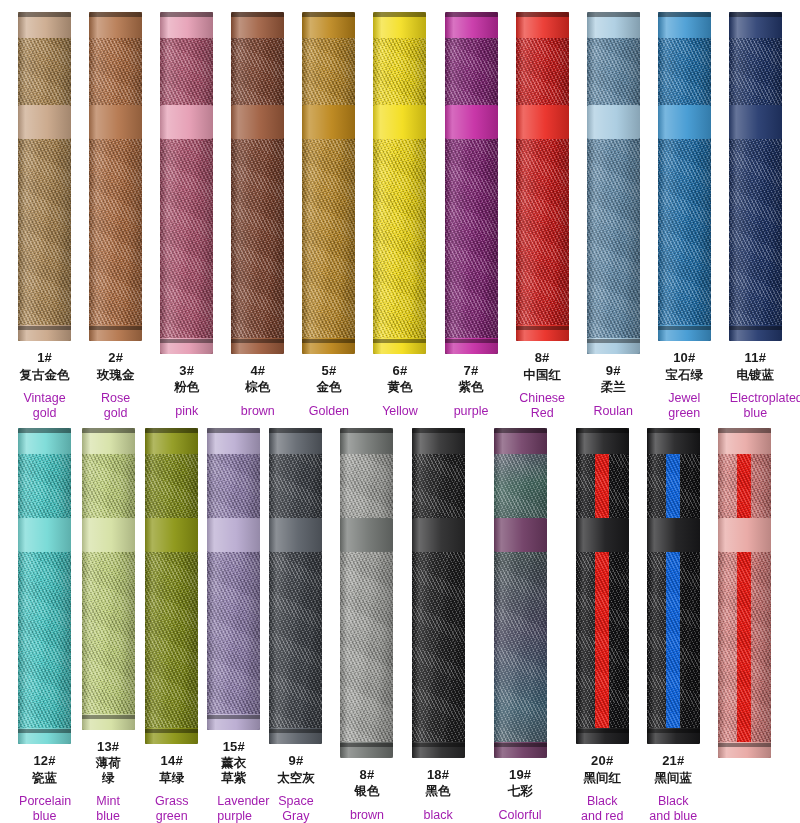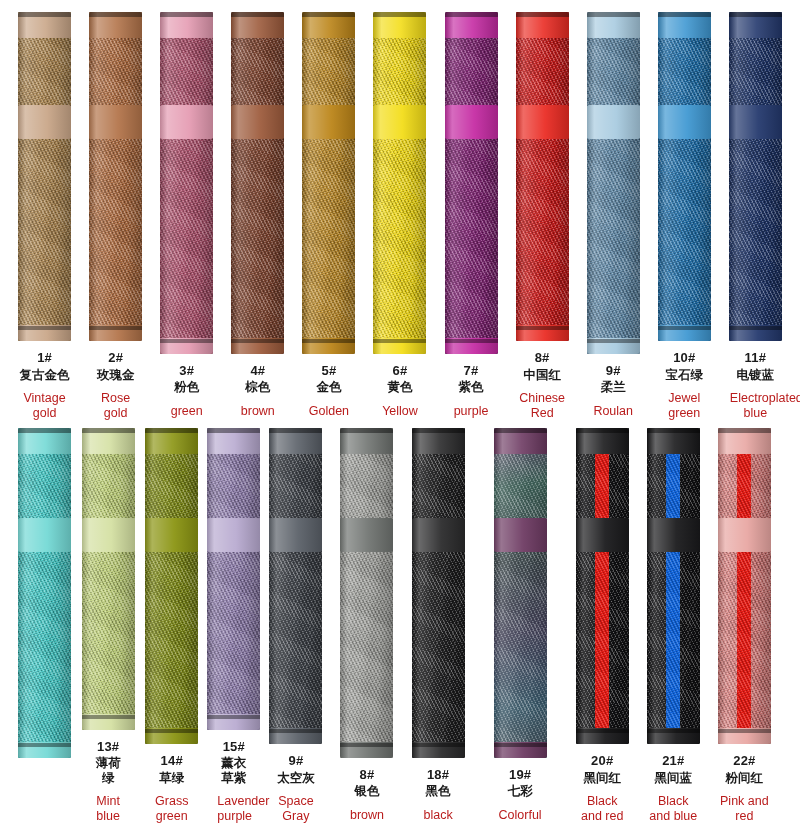--- a/index.html
+++ b/index.html
@@ -179,21 +179,21 @@
   }
   .cn {
     font-size: 12.5px;
     font-weight: bold;
     margin-top: 2px;
     font-family: "DejaVu Sans", "Liberation Sans", sans-serif;
   }
   .en {
     font-size: 12.5px;
     margin-top: 9px;
-    color: #b91c1c;
+    color: #a21caf;
   }
 </style>
 </head>
 <body>
 
 <div id="page">
   <div class="row" id="row-1" style="padding-left: 18.0833px; gap: 18.0833px;">
       <div class="cell" style="width: 53px;">
         <div class="strap">
           <div class="mesh" style="background: rgb(166, 130, 79);"></div>
@@ -229,21 +229,21 @@
           <div class="mesh" style="background: rgb(168, 80, 106);"></div>
           <div class="lug" style="background: rgb(229, 155, 178);"></div>
           <div class="pin"></div>
           <div class="clasp" style="background: rgb(229, 155, 178);"></div>
           <div class="tail" style="background: rgb(229, 155, 178);"></div>
           <div class="tail-pin"></div>
         </div>
         <div class="caption">
           <div class="code">3#</div>
           <div class="cn">粉色</div>
-          <div class="en">green</div>
+          <div class="en">pink</div>
         </div>
       </div>
       <div class="cell" style="width: 53px;">
         <div class="strap">
           <div class="mesh" style="background: rgb(124, 68, 48);"></div>
           <div class="lug" style="background: rgb(157, 91, 60);"></div>
           <div class="pin"></div>
           <div class="clasp" style="background: rgb(157, 91, 60);"></div>
           <div class="tail" style="background: rgb(157, 91, 60);"></div>
           <div class="tail-pin"></div>
@@ -363,20 +363,25 @@
   <div class="row" id="row-2" style="padding-left: 18.0833px; gap: 18.0833px;">
       <div class="cell" style="width: 53px;">
         <div class="strap">
           <div class="mesh" style="background: rgb(69, 195, 192);"></div>
           <div class="lug" style="background: rgb(115, 217, 213);"></div>
           <div class="pin"></div>
           <div class="clasp" style="background: rgb(115, 217, 213);"></div>
           <div class="tail" style="background: rgb(115, 217, 213);"></div>
           <div class="tail-pin"></div>
         </div>
+        <div class="caption">
+          <div class="code">12#</div>
+          <div class="cn">瓷蓝</div>
+          <div class="en">Porcelain blue</div>
+        </div>
       </div>
       <div class="cell" style="width: 38px;">
         <div class="strap">
           <div class="mesh" style="background: rgb(187, 204, 120);"></div>
           <div class="lug" style="background: rgb(212, 224, 162);"></div>
           <div class="pin"></div>
           <div class="clasp" style="background: rgb(212, 224, 162);"></div>
           <div class="tail" style="background: rgb(212, 224, 162);"></div>
           <div class="tail-pin"></div>
         </div>
@@ -512,20 +517,15 @@
       <div class="cell" style="width: 53px;">
         <div class="strap">
           <div class="mesh" style="background: rgb(210, 122, 120);"></div>
           <div class="stripe" style="background: repeating-linear-gradient(63deg, rgba(255, 255, 255, 0.22) 0px, rgba(255, 255, 255, 0.22) 0.6px, rgba(0, 0, 0, 0) 0.6px, rgba(0, 0, 0, 0) 1.5px, rgba(0, 0, 0, 0.25) 1.5px, rgba(0, 0, 0, 0.25) 2.1px, rgba(0, 0, 0, 0) 2.1px, rgba(0, 0, 0, 0) 3.1px) rgb(224, 28, 22);"></div>
           <div class="lug" style="background: rgb(232, 166, 162);"></div>
           <div class="pin"></div>
           <div class="clasp" style="background: rgb(232, 166, 162);"></div>
           <div class="tail" style="background: rgb(232, 166, 162);"></div>
           <div class="tail-pin"></div>
         </div>
-        <div class="caption">
-          <div class="code">22#</div>
-          <div class="cn">粉间红</div>
-          <div class="en">Pink and red</div>
-        </div>
       </div>
     </div>
 </div>
 
 </body></html>

